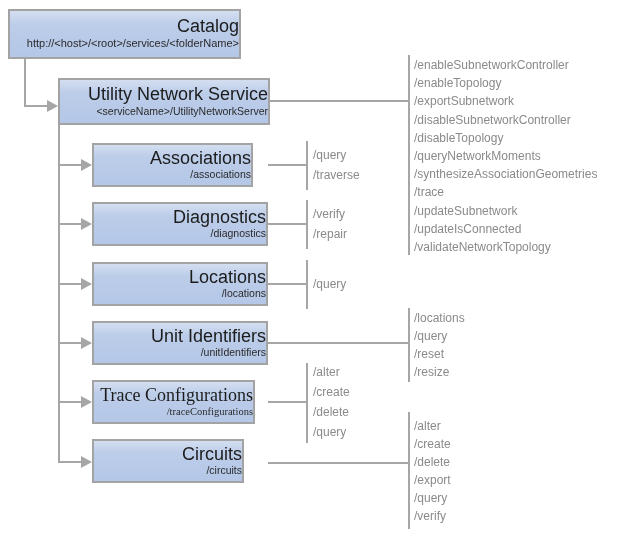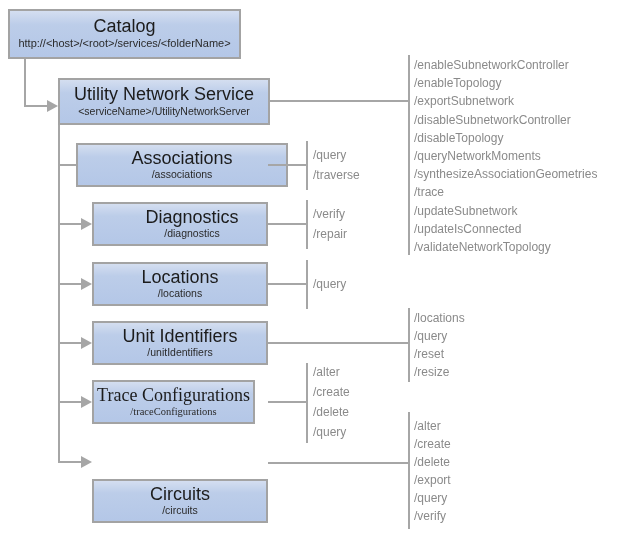--- a/index.html
+++ b/index.html
@@ -14,21 +14,21 @@
     overflow: hidden;
   }
 
   
   .node {
     position: absolute;
     background: linear-gradient(180deg, #d4def0 0%, #bccde9 30%, #b4c7e7 100%);
     border: 2px solid #a3a3a3;
     display: flex;
     flex-direction: column;
-    align-items: center;
+    align-items: flex-end;
     justify-content: center;
     text-align: center;
   }
   .node .title {
     font-size: 18px;
     line-height: 1.1;
     color: #1c1c1c;
     white-space: nowrap;
   }
   .node .subtitle {
@@ -111,21 +111,21 @@
 
   <div class="hline" style="left:58px; top:342px; width:25px;"></div>
   <div class="arrow" style="left:81px; top:337px;"></div>
 
   <div class="hline" style="left:58px; top:401px; width:25px;"></div>
   <div class="arrow" style="left:81px; top:396px;"></div>
 
   <div class="hline" style="left:58px; top:461px; width:25px;"></div>
   <div class="arrow" style="left:81px; top:456px;"></div>
 
-  <div class="node" style="left:76px; top:143px; width:212px; height:44px;">
+  <div class="node" style="left:92px; top:143px; width:161px; height:44px;">
     <div class="title">Associations</div>
     <div class="subtitle">/associations</div>
   </div>
 
   <div class="node" style="left:92px; top:202px; width:176px; height:44px;padding-left:24px;">
     <div class="title">Diagnostics</div>
     <div class="subtitle">/diagnostics</div>
   </div>
 
   <div class="node" style="left:92px; top:262px; width:176px; height:44px;">
@@ -136,21 +136,21 @@
   <div class="node" style="left:92px; top:321px; width:176px; height:44px;">
     <div class="title">Unit Identifiers</div>
     <div class="subtitle">/unitIdentifiers</div>
   </div>
 
   <div class="node" style="left:92px; top:380px; width:163px; height:44px;font-family:Liberation Serif, serif;">
     <div class="title">Trace Configurations</div>
     <div class="subtitle">/traceConfigurations</div>
   </div>
 
-  <div class="node" style="left:92px; top:439px; width:176px; height:44px;margin-top:40px;">
+  <div class="node" style="left:92px; top:439px; width:152px; height:44px;">
     <div class="title">Circuits</div>
     <div class="subtitle">/circuits</div>
   </div>
 
   <div class="hline" style="left:268px; top:164px; width:39px;"></div>
   <div class="vline" style="left:306px; top:141px; height:49px;"></div>
   <div class="ops side-col" style="left:313px; top:145px;">
       <div>/query</div>
       <div>/traverse</div>
     </div>

